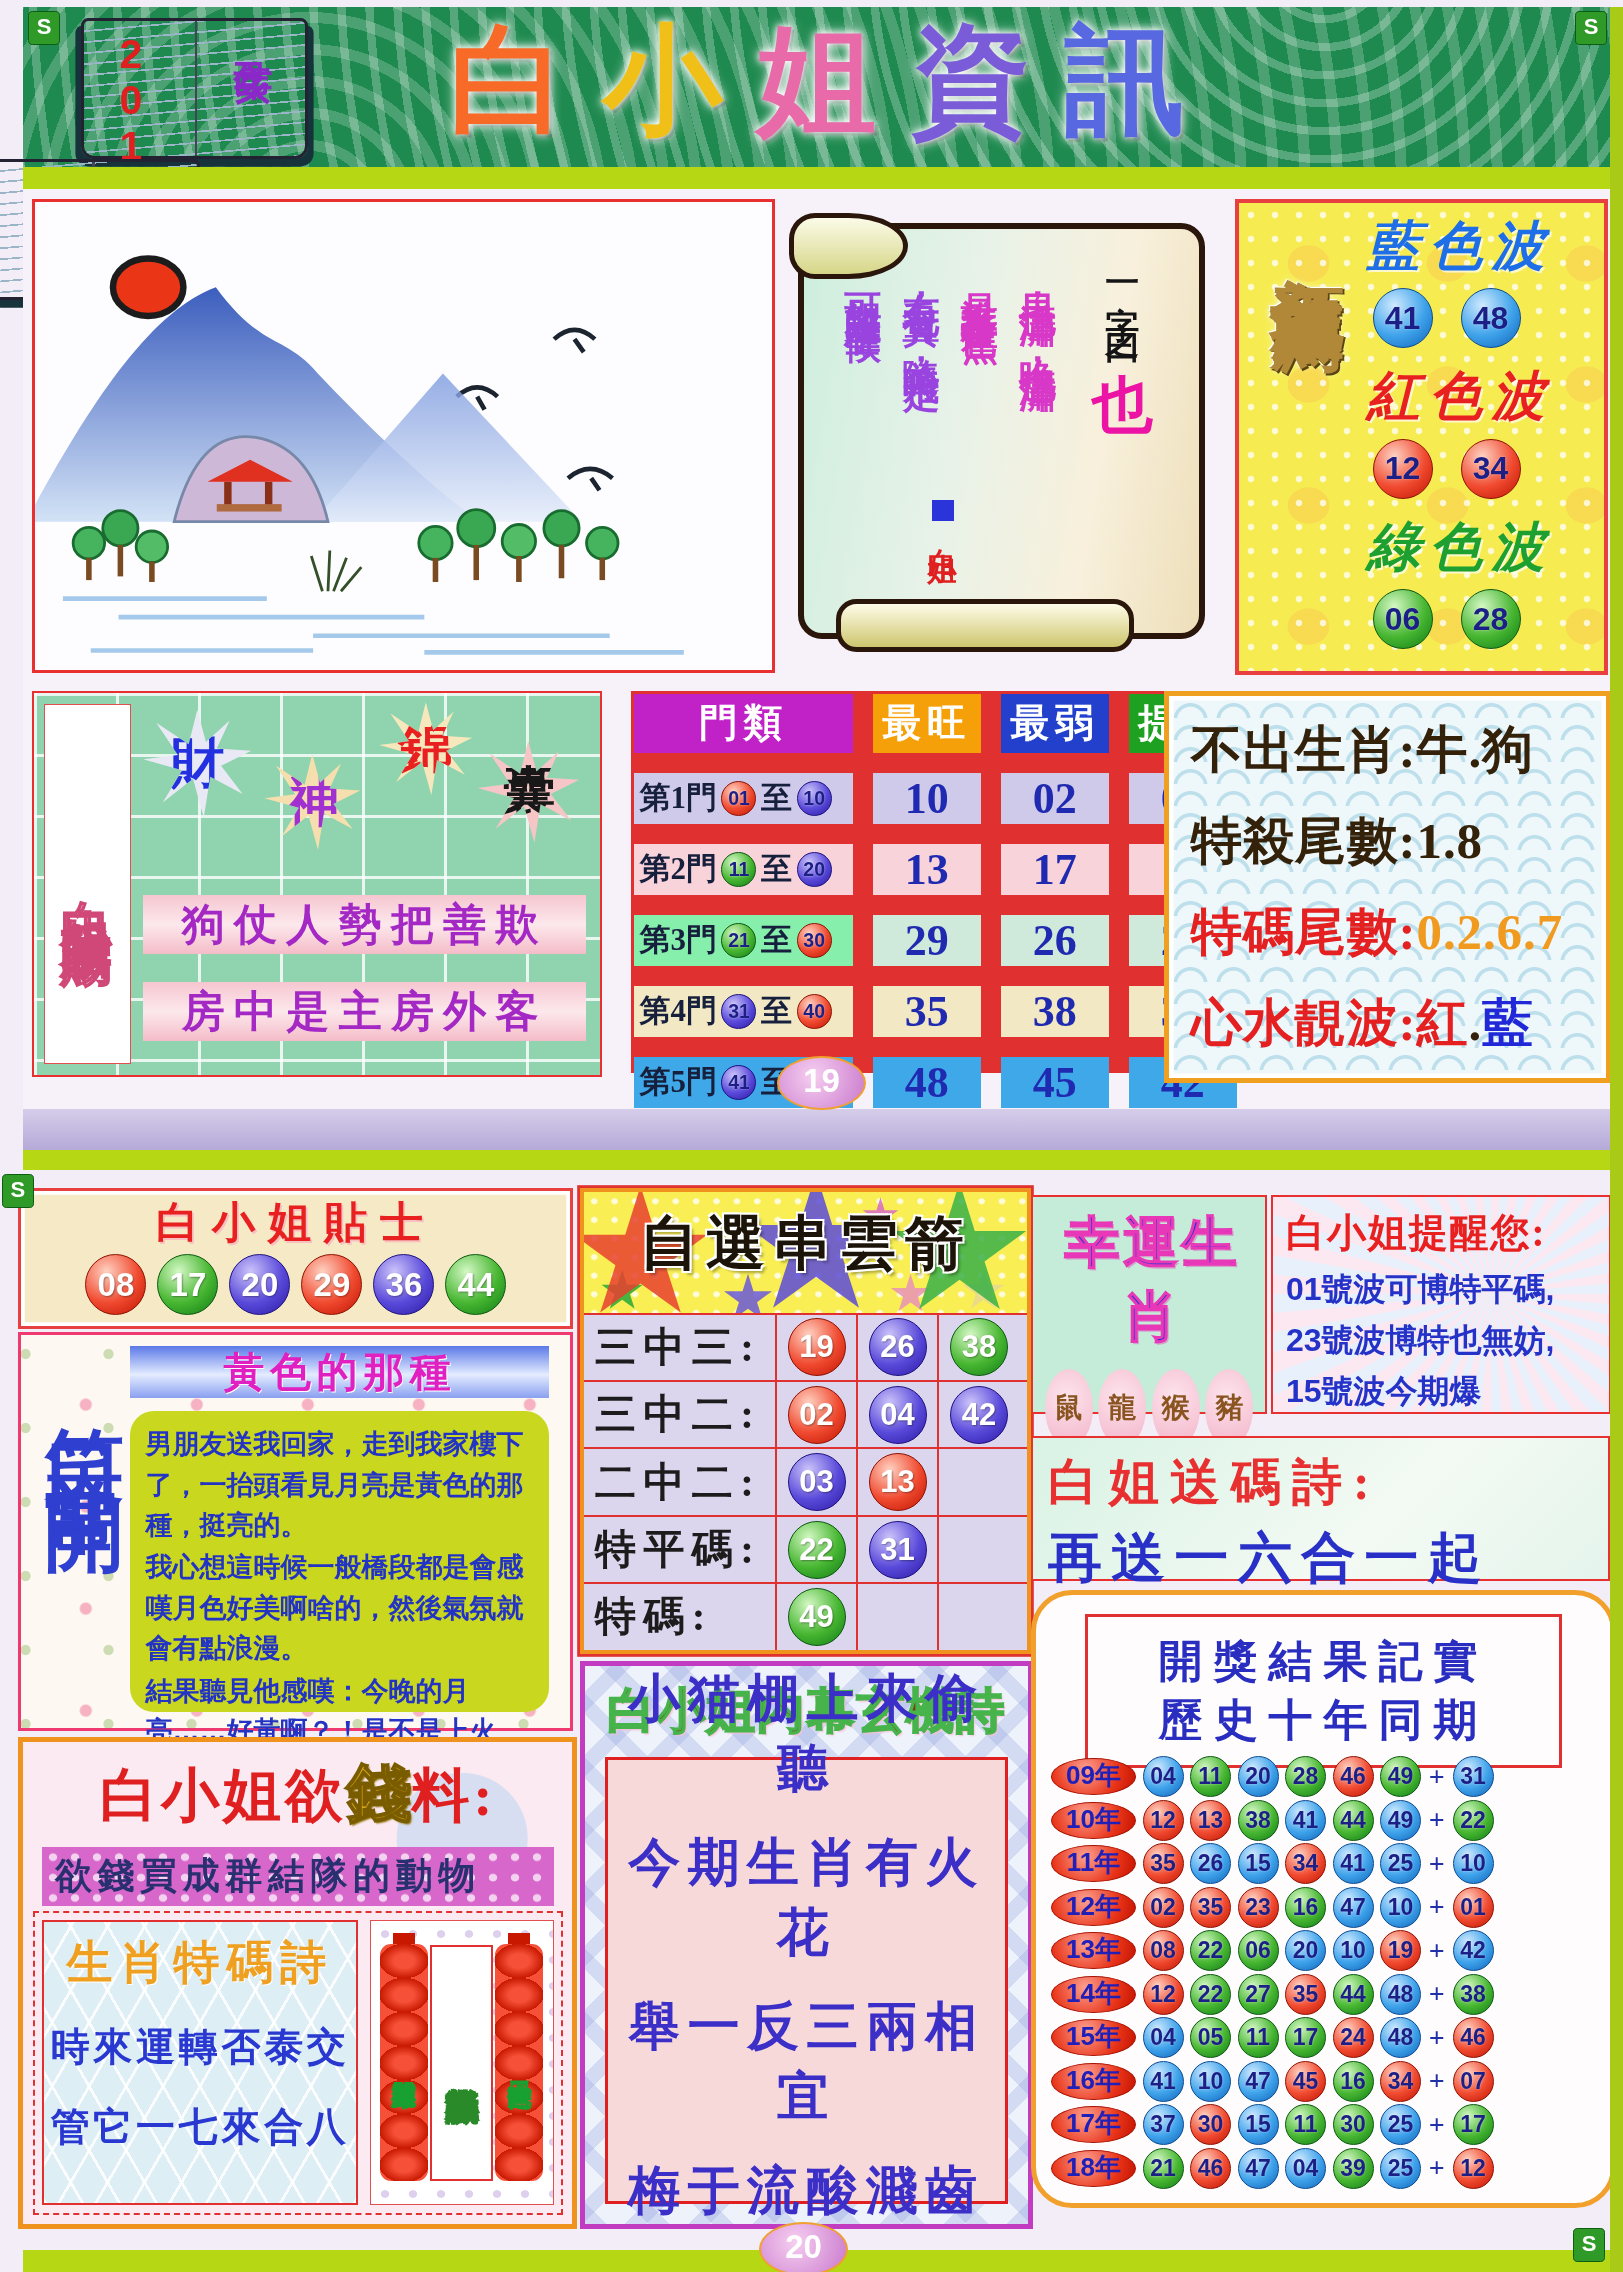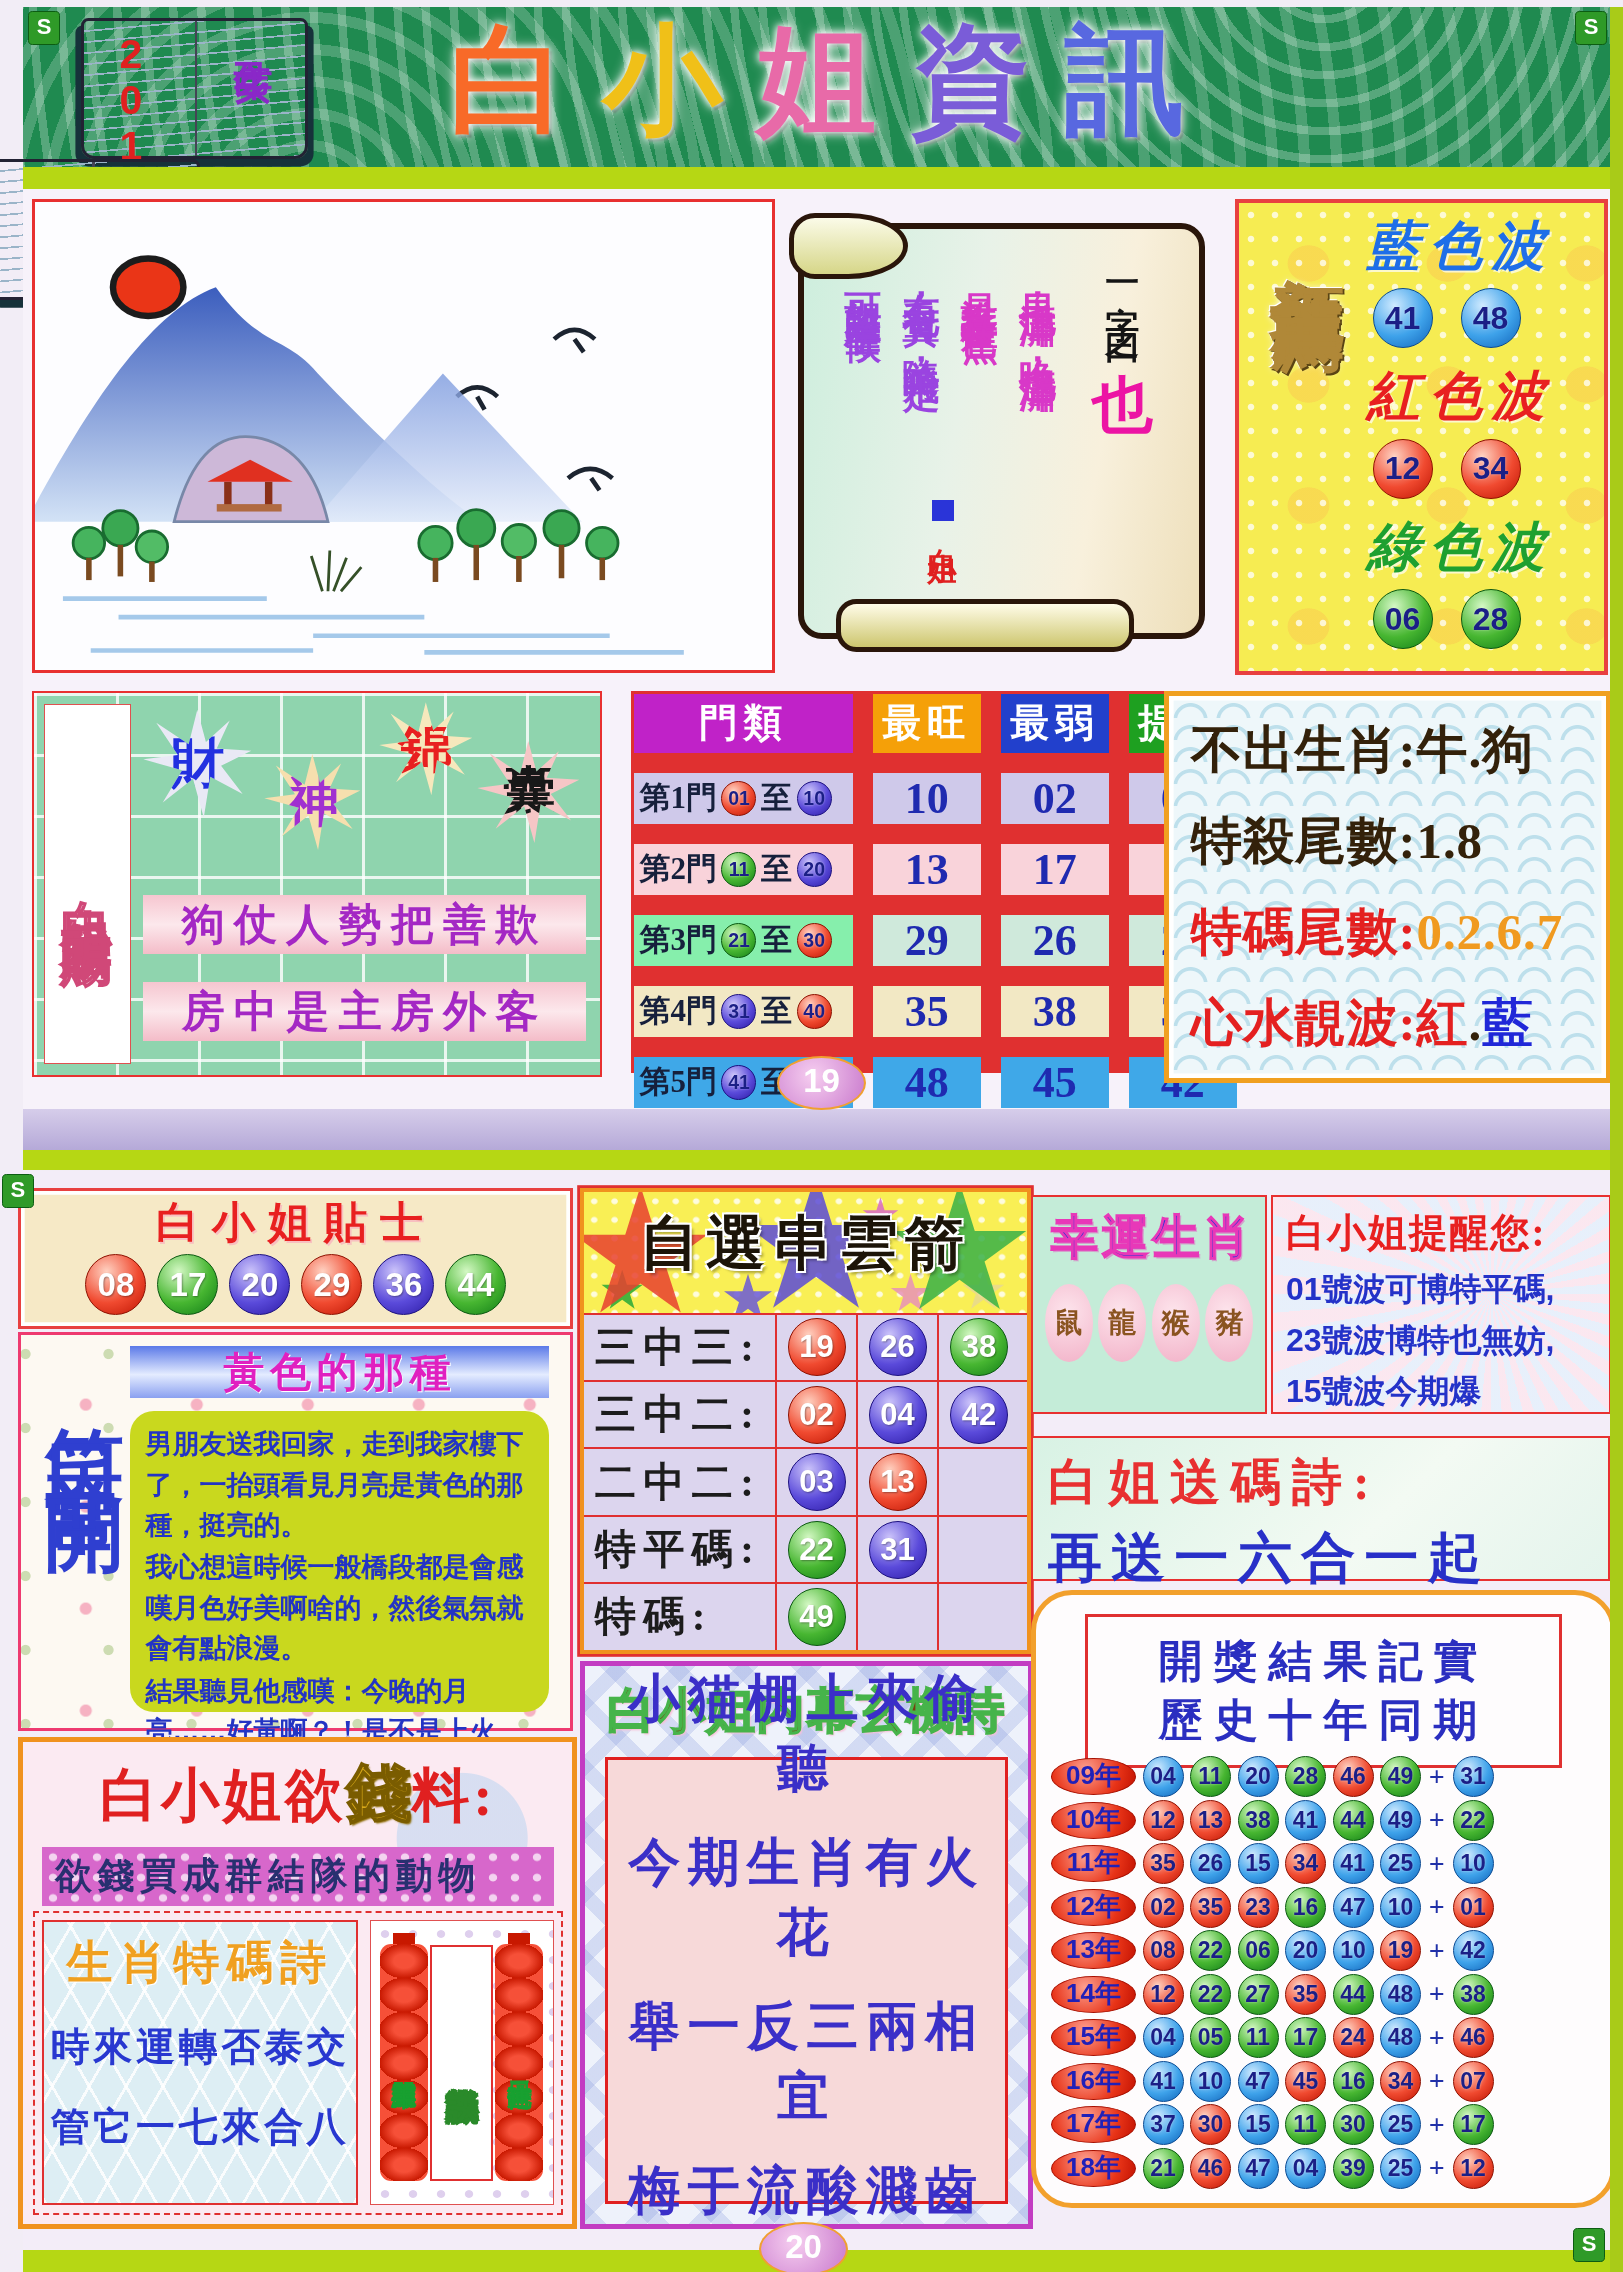--- a/index.html
+++ b/index.html
@@ -155,21 +155,21 @@
   .mystery{left:557px;top:490px;width:443px;height:558px;border:5.6px solid #c23cc2;background-color:#eef2fb;
      background-image:repeating-linear-gradient(45deg,rgba(130,150,220,.25) 0 15px,transparent 15px 45px),
                       repeating-linear-gradient(-45deg,rgba(130,150,220,.25) 0 15px,transparent 15px 45px);}
   .my-title{text-align:center;margin-top:13px;font-size:48px;font-weight:bold;color:#7a3c10;letter-spacing:1.9px;
      -webkit-text-stroke:1.9px #46b44a;text-shadow:1.9px 1.9px 1.9px #f8c0d8;}
   .my-box{position:absolute;left:20.4px;right:20.4px;top:91px;bottom:20.4px;background:#f7d9d9;border:3.7px solid #e02020;
      display:flex;flex-direction:column;justify-content:center;gap:24px;}
   .my-box div{text-align:center;font-size:52px;font-weight:bold;color:#3b2fc8;letter-spacing:7.4px;}
   
   .lucky{left:1008px;top:24px;width:232px;height:215px;border:2.8px solid #e83030;background:#c4ecd8;}
-  .lucky-title{text-align:center;margin-top:9.3px;font-size:47px;font-weight:bold;color:#2636d2;letter-spacing:3.7px;
+  .lucky-title{text-align:center;margin-top:9.3px;font-size:55px;font-weight:bold;color:#2636d2;letter-spacing:3.7px;
      -webkit-text-stroke:1.4px #e838b8;text-shadow:1.9px 1.9px 0 rgba(232,56,184,.4);margin-left:7px;}
   .lucky-row{display:flex;justify-content:center;gap:5.6px;margin-top:15px;}
   .zoval{width:48px;height:78px;border-radius:50%;background:radial-gradient(circle at 45% 35%,#fde4ec,#f2b2c8);
      display:flex;align-items:center;justify-content:center;font-size:28px;color:#8a5420;font-weight:bold;}
   .remind{left:1248px;top:24px;width:336px;height:215px;border:2.8px solid #e83030;background-color:#fff;
      background-image:repeating-conic-gradient(from 0deg at 65% 45%,rgba(240,170,200,.28) 0 5deg,rgba(170,200,240,.28) 5deg 10deg);}
   .re-title{margin:9.3px 0 3.7px 13px;font-size:39px;font-weight:bold;color:#e82020;letter-spacing:1.9px;}
   .re-line{margin:7.4px 0 0 13px;font-size:32px;font-weight:bold;color:#2432c8;font-family:"Liberation Sans",sans-serif;}
   .songma{left:1008px;top:265px;width:575px;height:141px;border:2.8px solid #e83030;
      background:linear-gradient(135deg,#d8f2e4,#f3faf3 60%,#e4f4ec);}

